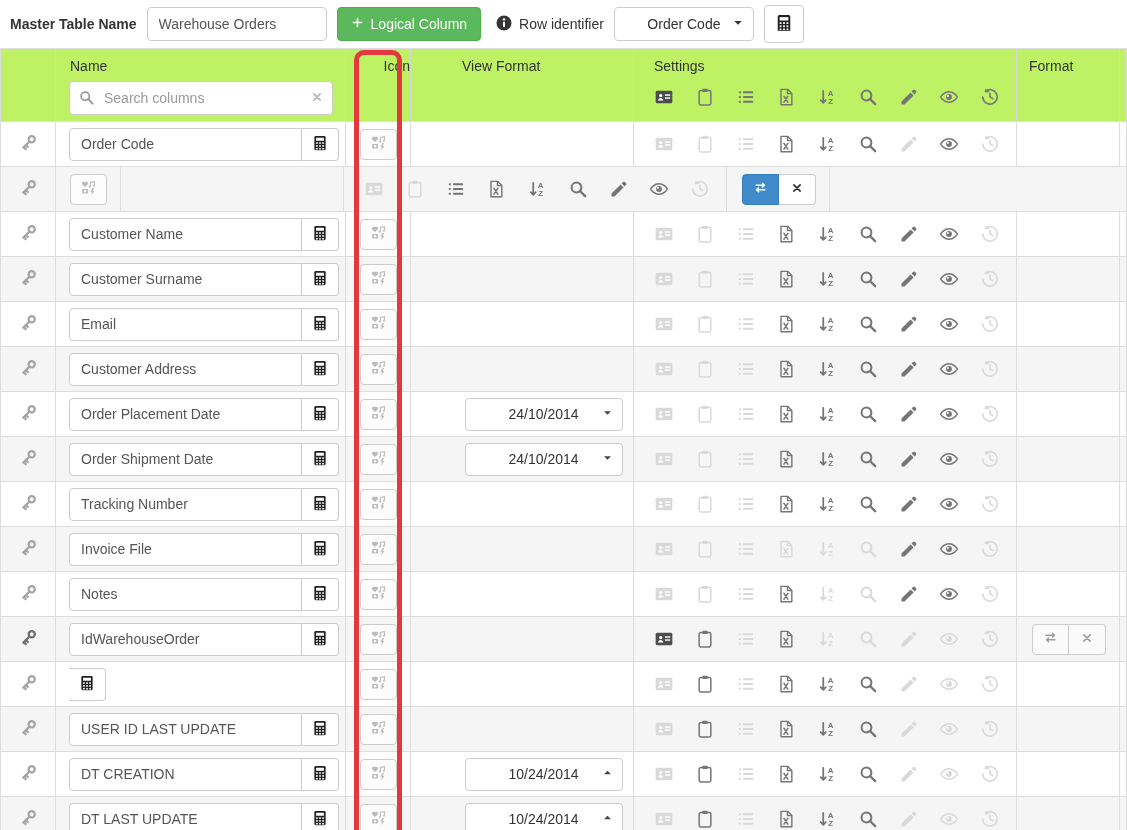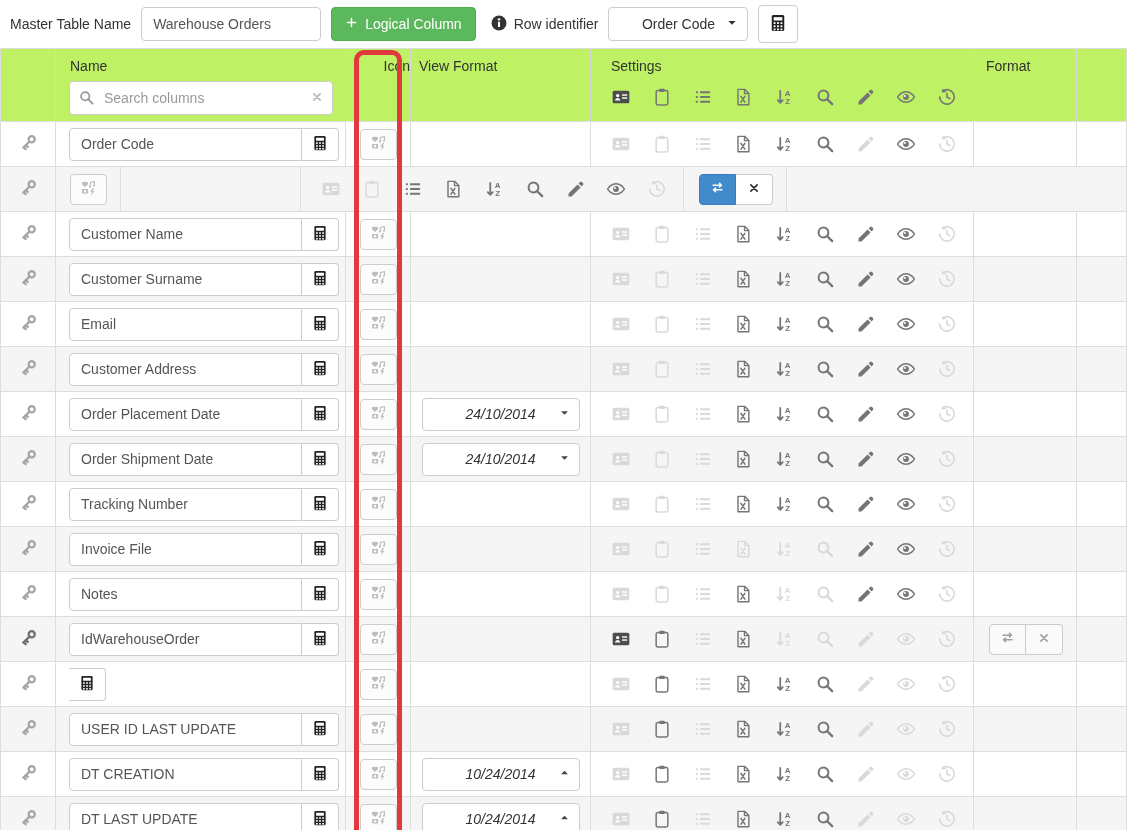--- a/index.html
+++ b/index.html
@@ -8,33 +8,33 @@
     position: relative;
     width: 1127px; height: 830px;
     overflow: hidden;
     background: #fff;
     font-family: "Liberation Sans", sans-serif;
     color: #333;
     font-size: 14px;
   }
   
   .toolbar { display:flex; align-items:center; height:48px; padding:0 10px; gap:10px; background:#fff; }
-  .toolbar .lbl { white-space:nowrap; }
+  .toolbar .lbl { white-space:nowrap;font-weight:bold; }
   .tb-input { width:180px; height:34px; border:1px solid #ccc; border-radius:4px; padding:0 11px; font-size:14px; color:#555; font-family:"Liberation Sans",sans-serif; background:#fff; }
   .btn-green { display:flex; align-items:center; gap:7px; height:34px; padding:0 13px; background:#5cb85c; border:1px solid #4cae4c; border-radius:4px; color:#fff; font-size:14px; cursor:pointer; }
   .info-wrap { display:flex; align-items:center; gap:6px; margin-left:4px; white-space:nowrap; }
   .selectbox { position:relative; display:flex; align-items:center; justify-content:center; width:140px; height:34px; border:1px solid #ccc; border-radius:4px; background:#fff; cursor:pointer; }
   .selectbox .caret { position:absolute; right:7px; top:50%; transform:translateY(-50%); }
   .tb-calc { display:flex; align-items:center; justify-content:center; width:40px; height:38px; border:1px solid #ccc; border-radius:4px; background:#fff; cursor:pointer; color:#222; }
   
   .table { position:relative; border:1px solid #ddd; border-bottom:none; width:1127px; }
   .c-key   { width:55px;  min-width:55px; }
   .c-name  { width:290px; min-width:290px; }
   .c-icon  { width:65px;  min-width:65px; }
-  .c-vf    { width:180px; min-width:180px; }
+  .c-vf    { width:180px; min-width:180px;margin-left:43px; }
   .c-set   { width:383px; min-width:383px; }
   .c-look  { width:103px; min-width:103px; }
   .c-extra { flex:1; }
   .thead { display:flex; background:#bef264; height:72px; }
   .th { border-right:1px solid #d3d6da; padding-top:9px; }
   .th:last-child { border-right:none; }
   .th-label { font-size:14px; color:#333; }
   .th .pad { padding-left:14px; }
   .th-icon-label { text-align:right; }
   .search-wrap { position:relative; margin:7px 12px 0 13px; }
@@ -50,21 +50,21 @@
   .td { display:flex; align-items:center; height:100%; border-right:1px solid #ddd; }
   .td:last-child { border-right:none; }
   .td.c-key { justify-content:center; }
   .td.c-name { padding:0 6px 0 13px; }
   .td.c-icon { justify-content:center; }
   .td.c-vf { justify-content:center; }
   .igroup { display:flex; width:100%; }
   .igroup input { flex:1; min-width:0; height:33px; border:1px solid #ccc; border-radius:4px 0 0 4px; padding:0 11px; font-size:14px; color:#555; background:#fff; font-family:"Liberation Sans",sans-serif; }
   .addon { display:flex; align-items:center; justify-content:center; width:37px; height:33px; border:1px solid #ccc; border-left:none; border-radius:0 4px 4px 0; background:#fff; color:#222; cursor:pointer; }
   .iconpick { display:flex; align-items:center; justify-content:center; width:37px; height:31px; border:1px solid #ccc; border-radius:4px; background:#fcfcfc; color:#bcbcbc; cursor:pointer; }
-  .vf-select { position:relative; display:flex; align-items:center; justify-content:center; width:158px; height:33px; border:1px solid #ccc; border-radius:4px; background:#fff; color:#333; cursor:pointer;font-style:italic; }
+  .vf-select { position:relative; display:flex; align-items:center; justify-content:center; width:158px; height:33px; border:1px solid #ccc; border-radius:4px; background:#fff; color:#333; cursor:pointer; }
   .vf-select .caret { position:absolute; right:7px; top:50%; transform:translateY(-50%); color:#444; }
   .key-normal { color:#a5a5a5; }
   .key-dark { color:#6e6e6e; }
   .on { color:#757575; }
   .off { color:#d9d9d9; }
   .strong { color:#4d4d4d; }
   .set-toggle { display:flex; cursor:pointer; }
   .lgroup { display:flex; margin-left:15px; height:31px; }
   .lbtn { display:flex; align-items:center; justify-content:center; width:37px; height:31px; cursor:pointer; background:#fff; }
   .lgroup.active .swap { background:#428bca; border:1px solid #357ebd; border-radius:4px 0 0 4px; color:#fff; }

